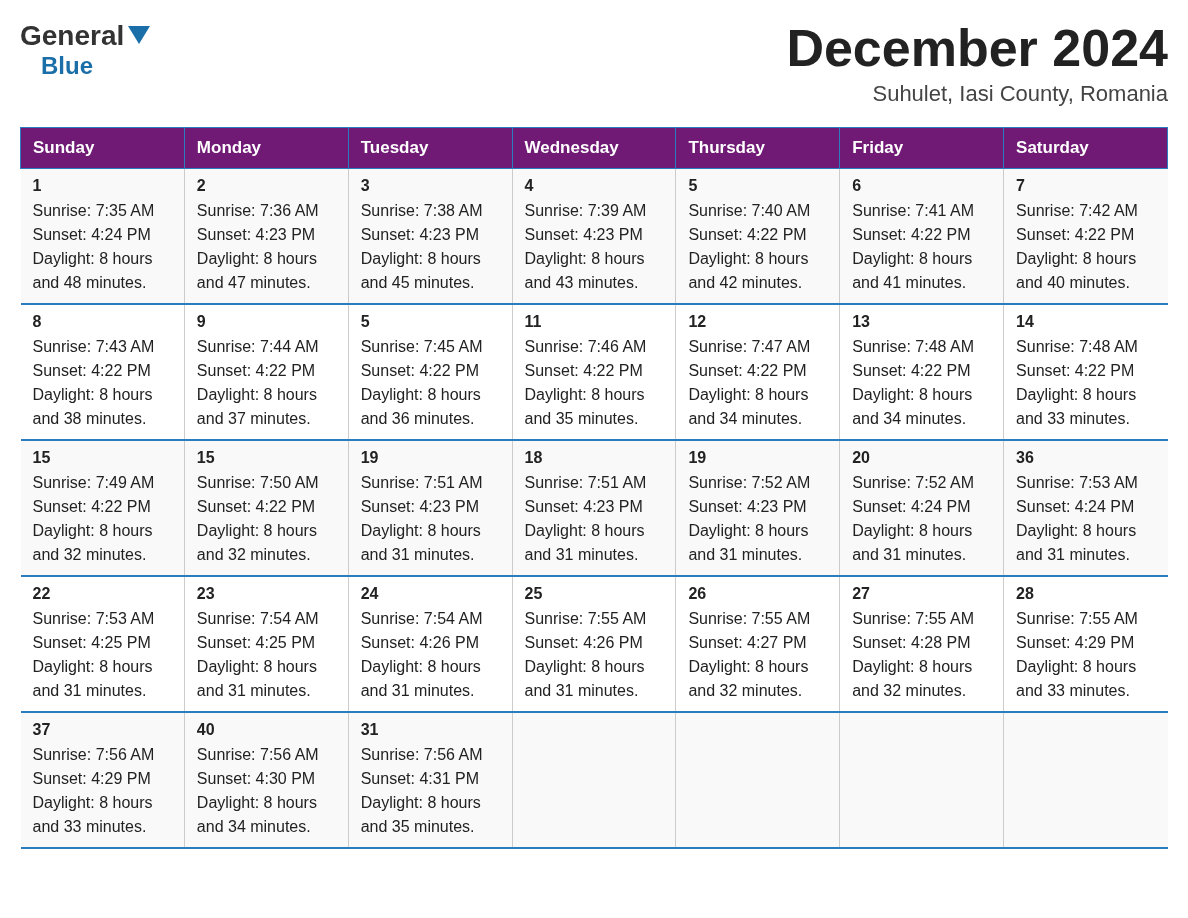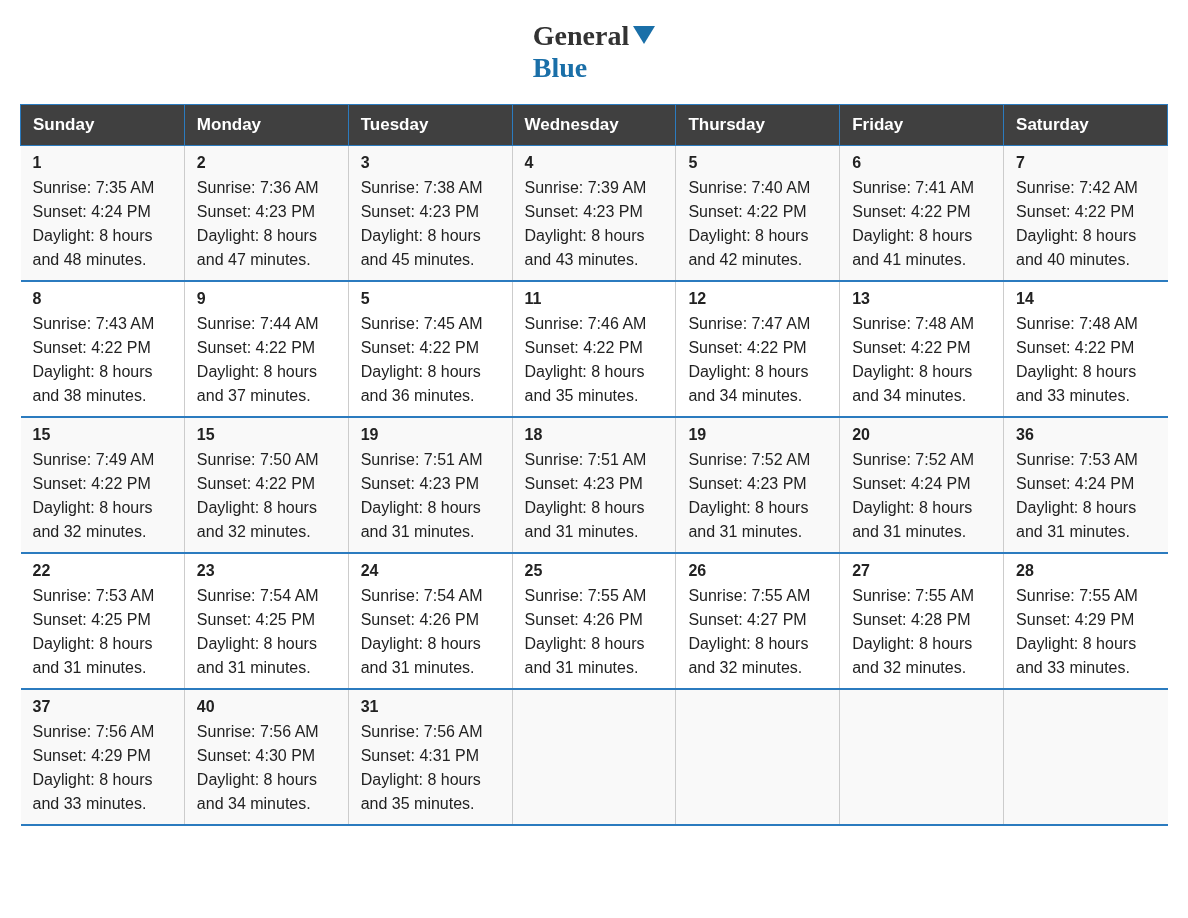--- a/index.html
+++ b/index.html
@@ -5,40 +5,40 @@
     * { margin: 0; padding: 0; box-sizing: border-box; }
     body {
       font-family: Arial, sans-serif;
       background: #fff;
       width: 1188px;
       min-height: 918px;
       padding: 20px;
     }
     .header {
       display: flex;
-      justify-content: center;
+      justify-content: space-between;
       align-items: flex-start;
       margin-bottom: 20px;
-      font-family: Liberation Serif, serif;
     }
     .logo {
       display: flex;
       flex-direction: column;
       align-items: flex-start;
     }
     .logo-general {
       font-size: 28px;
       font-weight: bold;
       color: #333;
     }
     .logo-blue {
-      font-size: 28px;
+      font-size: 24px;
       font-weight: bold;
       color: #1a6fa8;
       margin-top: -8px;
+      margin-left: 21px;
     }
     .logo-line {
       display: flex;
       align-items: center;
     }
     .title-block {
       text-align: right;
     }
     .month-title {
       font-size: 52px;
@@ -49,21 +49,21 @@
     .location {
       font-size: 22px;
       color: #444;
       margin-top: 4px;
     }
     table {
       width: 100%;
       border-collapse: collapse;
     }
     thead tr {
-      background-color: #404040;
+      background-color: #701a75;
     }
     thead th {
       color: #fff;
       font-size: 17px;
       font-weight: bold;
       padding: 10px 12px;
       text-align: left;
       border: 1px solid #2b7bbf;
     }
     tbody tr {
@@ -116,20 +116,24 @@
       <span style="display:inline-block; margin-left:4px; margin-top:2px;">
         <svg width="22" height="18" viewBox="0 0 22 18">
           <polygon points="0,0 22,0 11,18" fill="#1a6fa8"></polygon>
         </svg>
       </span>
     </div>
     <div>
       <span class="logo-blue">Blue</span>
     </div>
   </div>
+  <div class="title-block">
+    <div class="month-title">December 2024</div>
+    <div class="location">Suhulet, Iasi County, Romania</div>
+  </div>
 </div>
 
 <table>
   <thead>
     <tr>
       <th>Sunday</th>
       <th>Monday</th>
       <th>Tuesday</th>
       <th>Wednesday</th>
       <th>Thursday</th>

